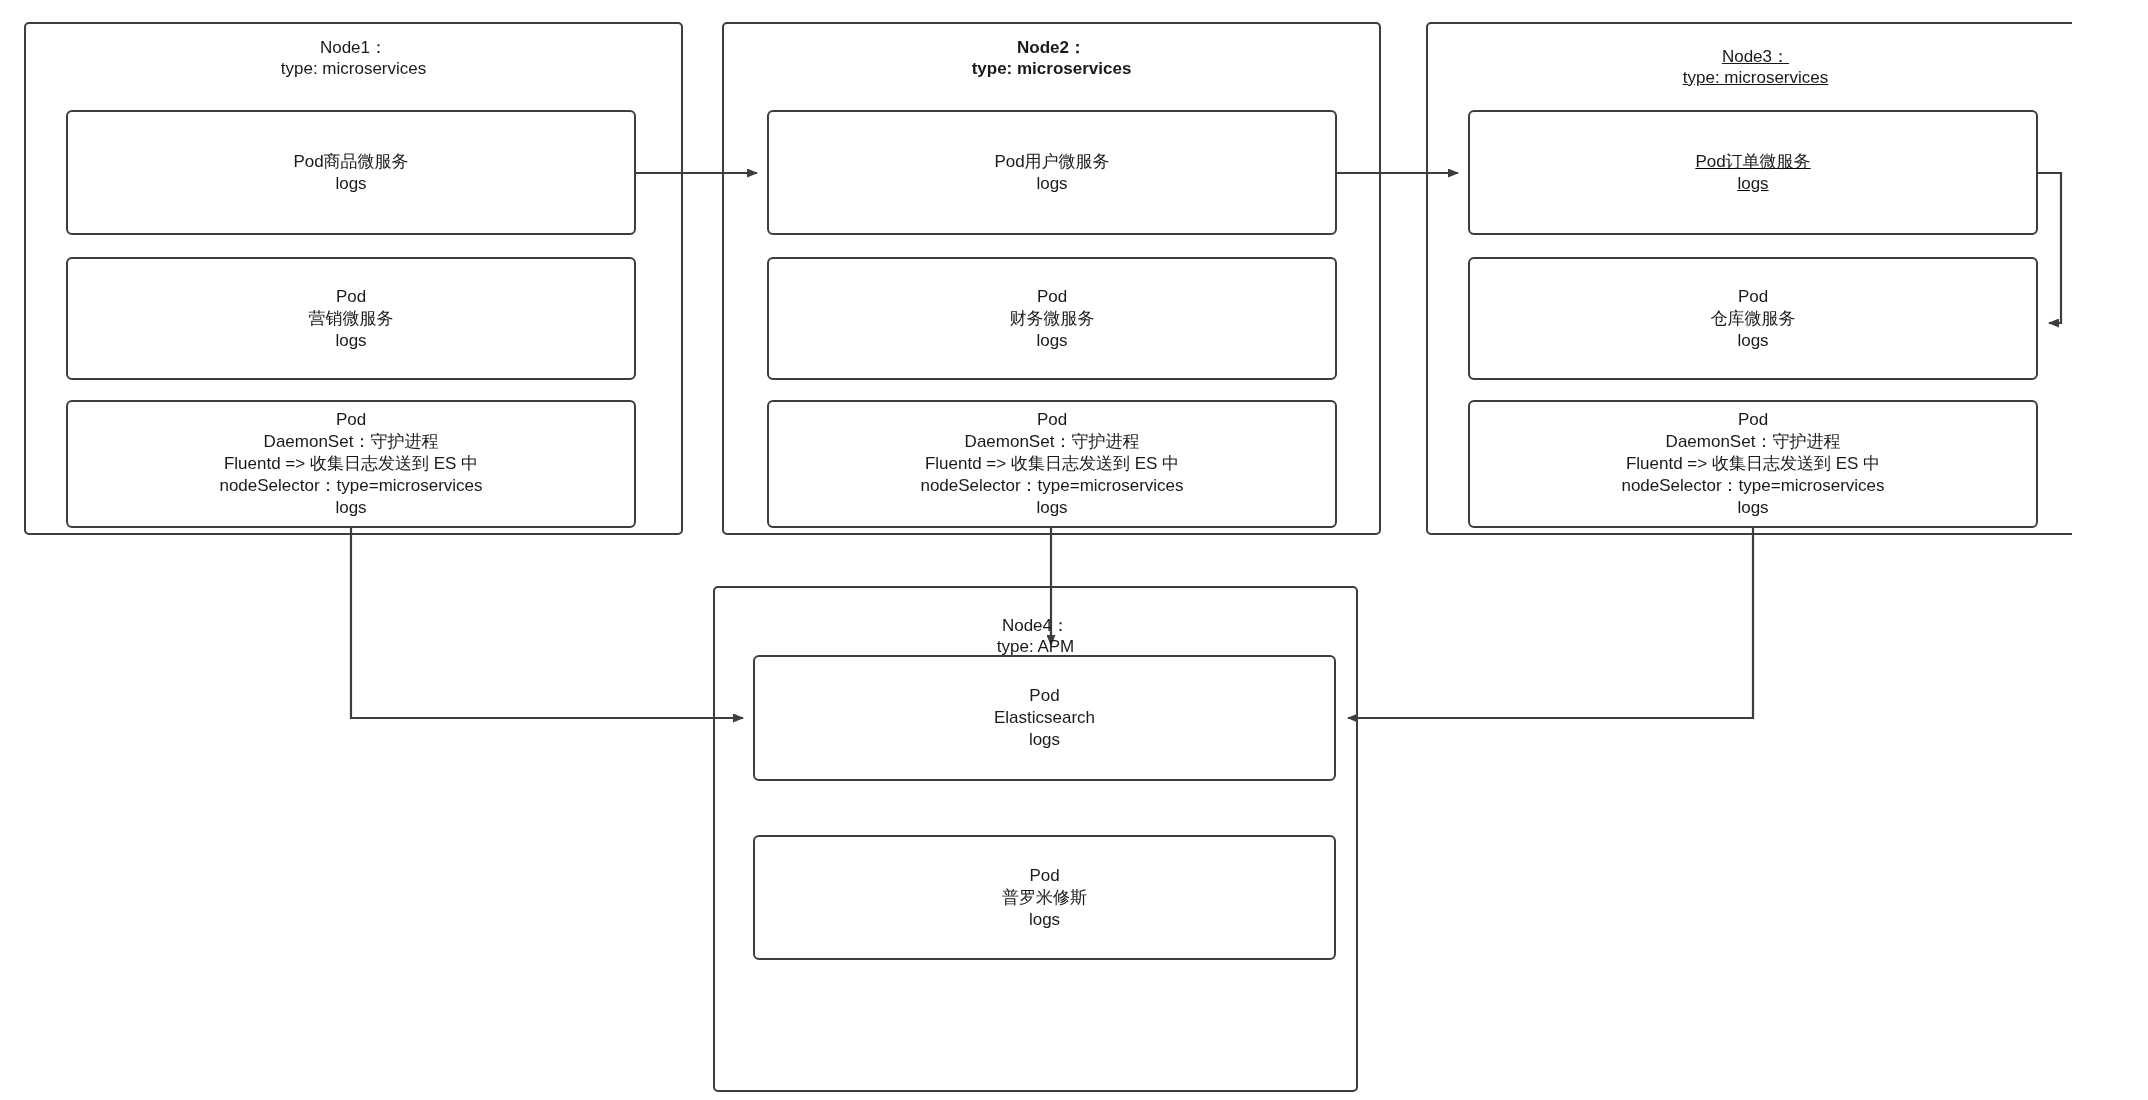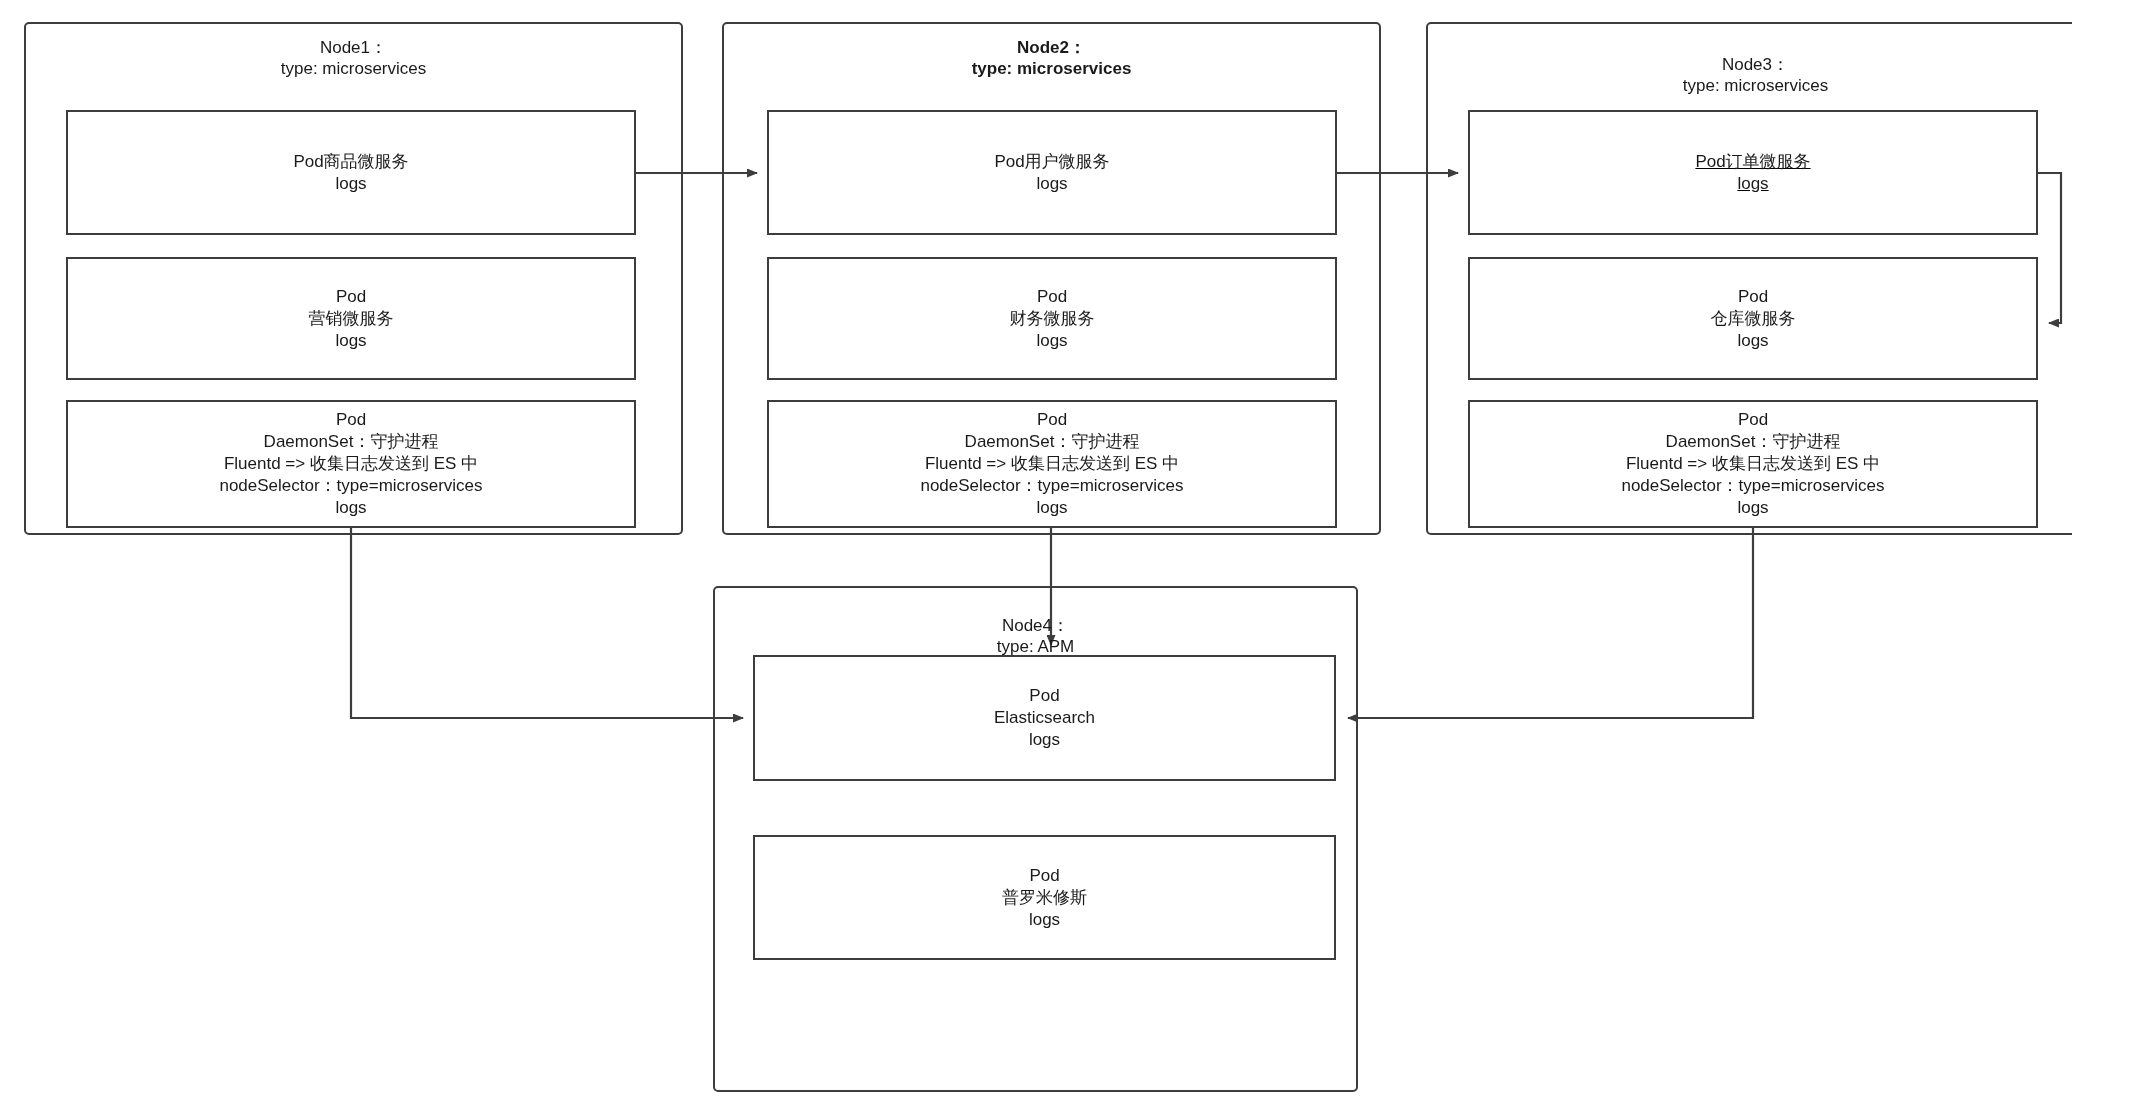--- a/index.html
+++ b/index.html
@@ -39,21 +39,21 @@
     text-align: center;
     font-size: 17px;
     line-height: 21px;
     color: #1a1a1a;
     white-space: pre-line;
   }
   .pod-box {
     position: absolute;
     box-sizing: border-box;
     border: 2px solid #3d3d3d;
-    border-radius: 0;
+    border-radius: 6px;
     background: #ffffff;
     display: flex;
     align-items: center;
     justify-content: center;
   }
   .pod-label {
     text-align: center;
     font-size: 17px;
     line-height: 22px;
     color: #1a1a1a;
@@ -133,21 +133,21 @@
   </div>
   <div class="pod-box" style="left:767px; top:400px; width:570px; height:128px;">
     <span class="pod-label">Pod
 DaemonSet：守护进程
 Fluentd =&gt; 收集日志发送到 ES 中
 nodeSelector：type=microservices
 logs</span>
   </div>
 
   <div class="node-box" style="left:1426px; top:22px; width:659px; height:513px;">
-    <div class="node-title" style="top:30px;">Node3：
+    <div class="node-title" style="top:22px;text-decoration:underline;">Node3：
 type: microservices</div>
   </div>
   <div class="pod-box" style="left:1468px; top:110px; width:570px; height:125px;text-decoration:underline;">
     <span class="pod-label">Pod订单微服务
 logs</span>
   </div>
   <div class="pod-box" style="left:1468px; top:257px; width:570px; height:123px;">
     <span class="pod-label">Pod
 仓库微服务
 logs</span>

